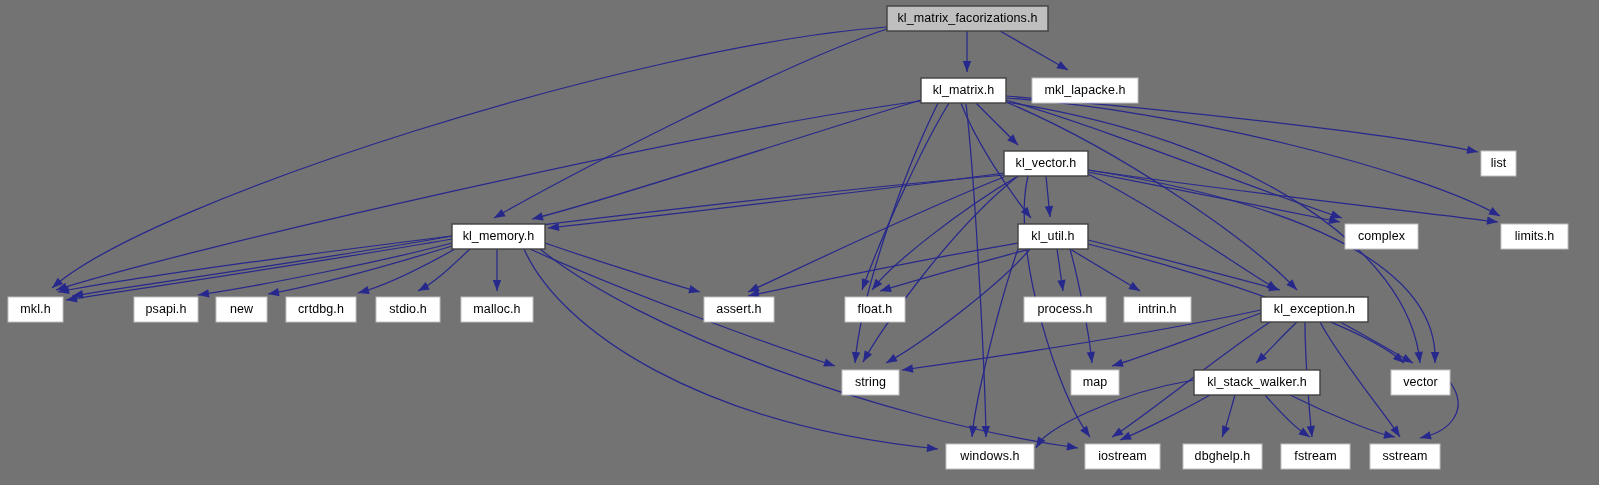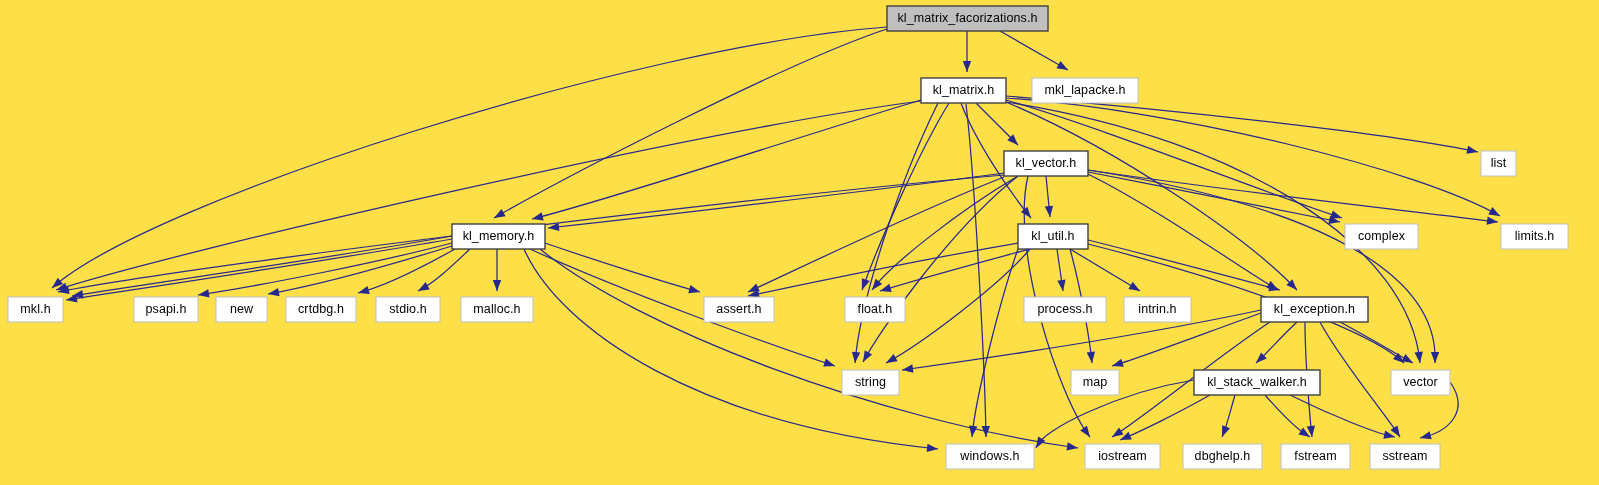--- a/index.html
+++ b/index.html
@@ -10,21 +10,21 @@
   body {
     width: 1599px;
     height: 485px;
     overflow: hidden;
     font-family: "Liberation Sans", sans-serif;
   }
   #graph-root {
     position: relative;
     width: 1599px;
     height: 485px;
-    background: #fde047;
+    background: #737373;
   }
   svg#dep-graph {
     display: block;
     width: 1599px;
     height: 485px;
   }
   .node-box {
     fill: #ffffff;
     stroke: #c0c0c0;
     stroke-width: 1;

